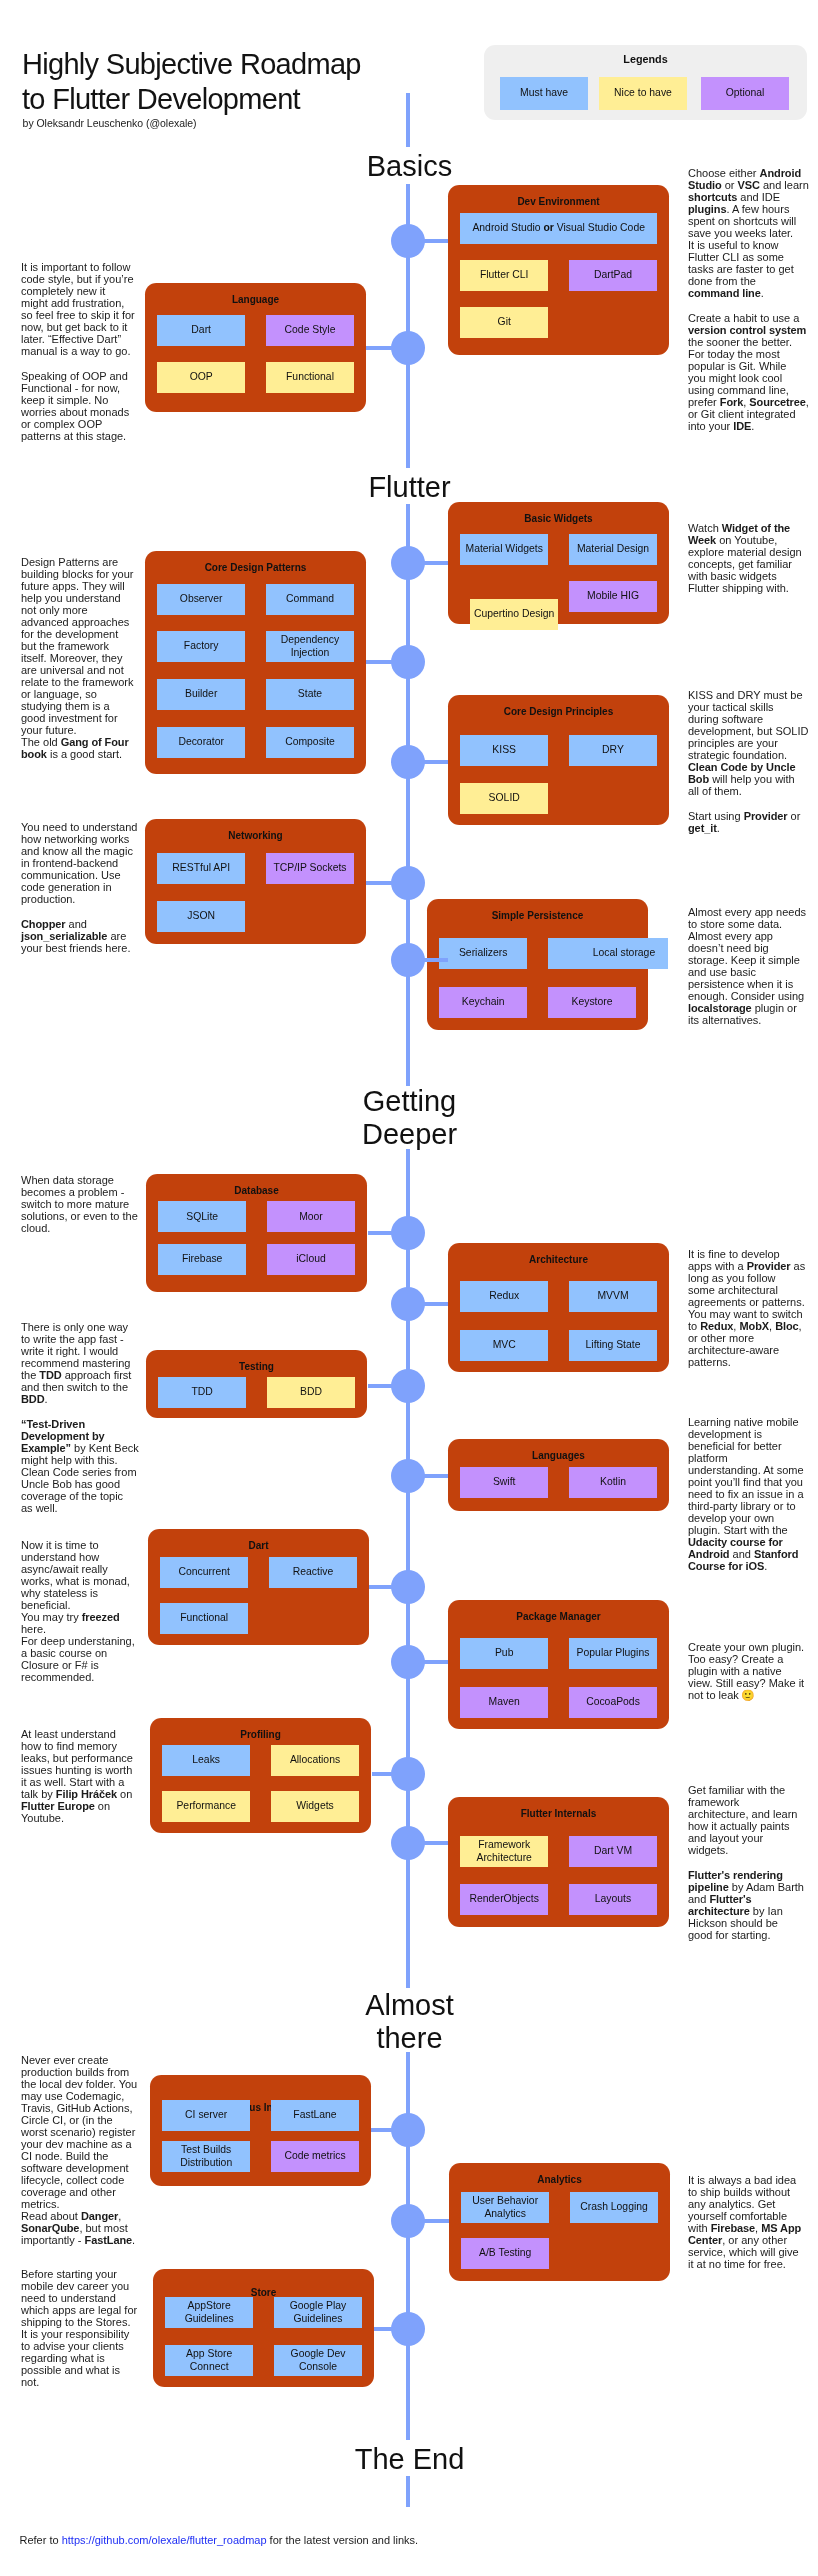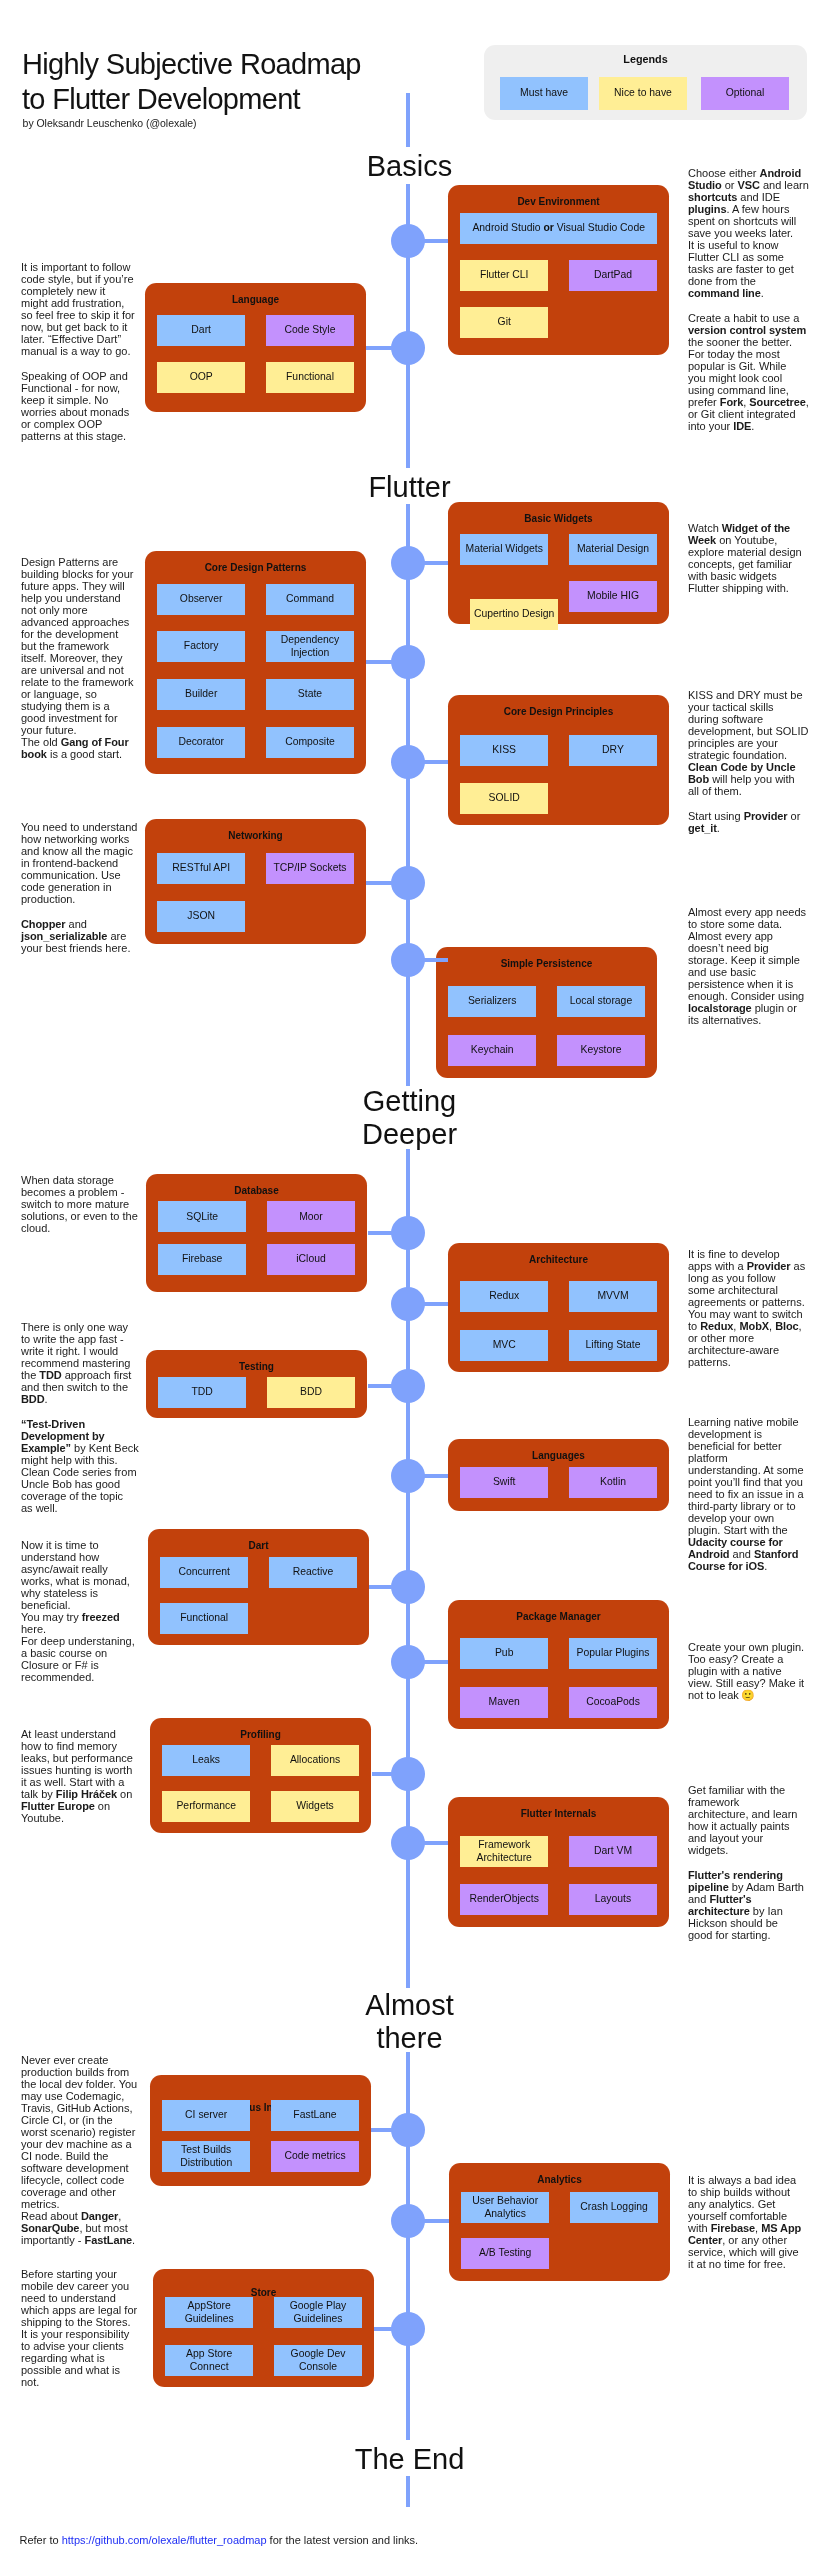--- a/index.html
+++ b/index.html
@@ -117,24 +117,24 @@
         <div class="tile c-blue" style="left: 12.2px; width: 88px; top: 40px;">KISS</div>
         <div class="tile c-blue" style="left: 121px; width: 88px; top: 40px;">DRY</div>
         <div class="tile c-yellow" style="left: 12.2px; width: 88px; top: 88px;">SOLID</div>
       </div>
       <div class="card" style="left: 145px; top: 819px; height: 125px;">
         <div class="card-title" style="top: 9.8px;">Networking</div>
         <div class="tile c-blue" style="left: 12.2px; width: 88px; top: 34px;">RESTful API</div>
         <div class="tile c-purple" style="left: 121px; width: 88px; top: 34px;">TCP/IP Sockets</div>
         <div class="tile c-blue" style="left: 12.2px; width: 88px; top: 82px;">JSON</div>
       </div>
-      <div class="card" style="left: 436px; top: 899px; height: 131px; margin-top: 48px;">
+      <div class="card" style="left: 427px; top: 899px; height: 131px;">
         <div class="card-title" style="top: 9.8px;">Simple Persistence</div>
         <div class="tile c-blue" style="left: 12.2px; width: 88px; top: 39px;">Serializers</div>
-        <div class="tile c-blue" style="left: 121px; width: 88px; top: 39px;">Local storage</div>
+        <div class="tile c-blue" style="left: 121px; width: 88px; top: 39px; padding-left: 32px;">Local storage</div>
         <div class="tile c-purple" style="left: 12.2px; width: 88px; top: 88px;">Keychain</div>
         <div class="tile c-purple" style="left: 121px; width: 88px; top: 88px;">Keystore</div>
       </div>
       <div class="card" style="left: 146px; top: 1174px; height: 118px;">
         <div class="card-title" style="top: 9.8px;">Database</div>
         <div class="tile c-blue" style="left: 12.2px; width: 88px; top: 27.4px;">SQLite</div>
         <div class="tile c-purple" style="left: 121px; width: 88px; top: 27.4px;">Moor</div>
         <div class="tile c-blue" style="left: 12.2px; width: 88px; top: 70px;">Firebase</div>
         <div class="tile c-purple" style="left: 121px; width: 88px; top: 70px;">iCloud</div>
       </div>

